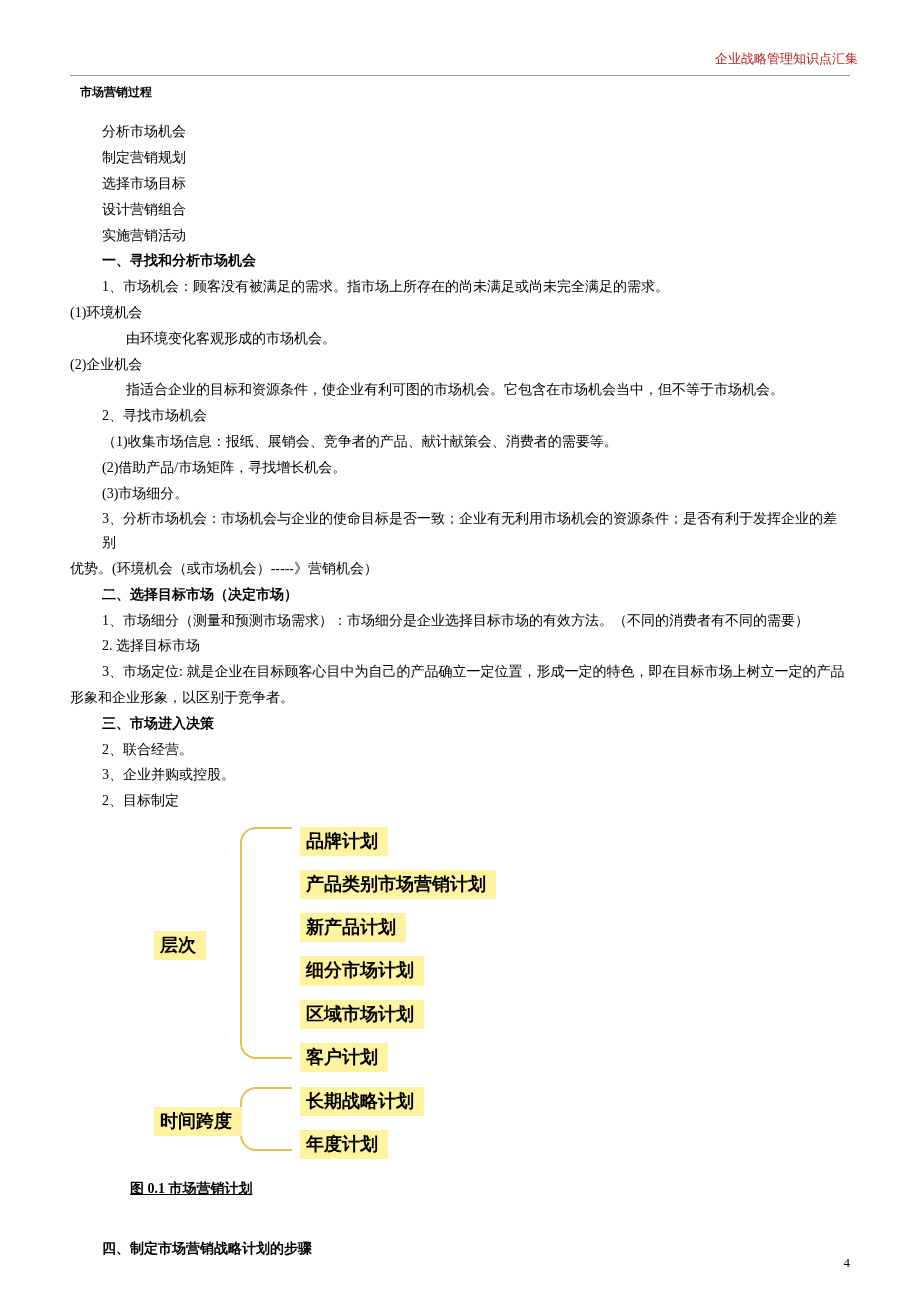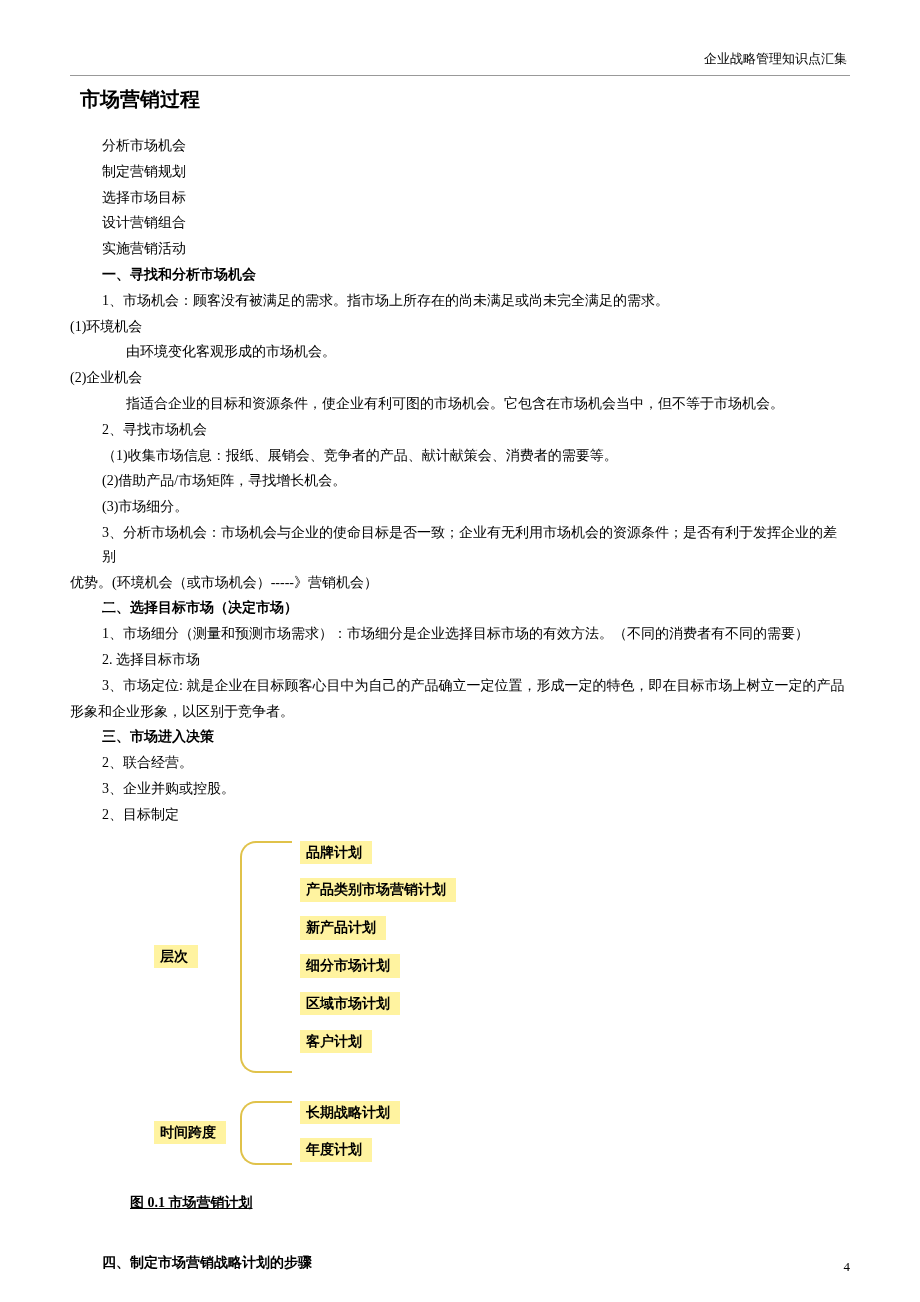--- a/index.html
+++ b/index.html
@@ -15,56 +15,56 @@
     width: 920px;
     min-height: 1302px;
     margin: 0 auto;
     padding: 50px 70px 30px 70px;
     box-sizing: border-box;
     position: relative;
   }
   .header-right {
     position: absolute;
     top: 48px;
-    right: 73px;
+    right: 62px;
     font-size: 13px;
-    color: #000000;
+    color: #b91c1c;
   }
   .header-rule {
     position: absolute;
     top: 68px;
     left: 70px;
     right: 70px;
     border: 0;
     border-top: 1px solid #999;
   }
   .content {
     padding-top: 32px;
   }
   h1.title {
-    font-size: 20px;
+    font-size: 12px;
     font-weight: bold;
     margin: 0 0 18px 10px;
   }
   .indent1 { padding-left: 32px; }
   .indent2 { padding-left: 56px; }
   .noindent { padding-left: 0; }
   .bold { font-weight: bold; }
   p { margin: 0 0 2px 0; }
   .para { margin: 0 0 2px 0; }
   .diagram {
     margin: 14px 0 8px 60px;
     position: relative;
     height: 400px;
   }
   .hl {
     background: #fff3a0;
     display: inline-block;
     padding: 2px 10px 2px 6px;
-    font-size: 14px;
+    font-size: 18px;
     font-weight: bold;
     line-height: 1.4;
   }
   .group-label {
     position: absolute;
     left: 0;
     padding-left: 24px;
   }
   .items-col {
     position: absolute;

